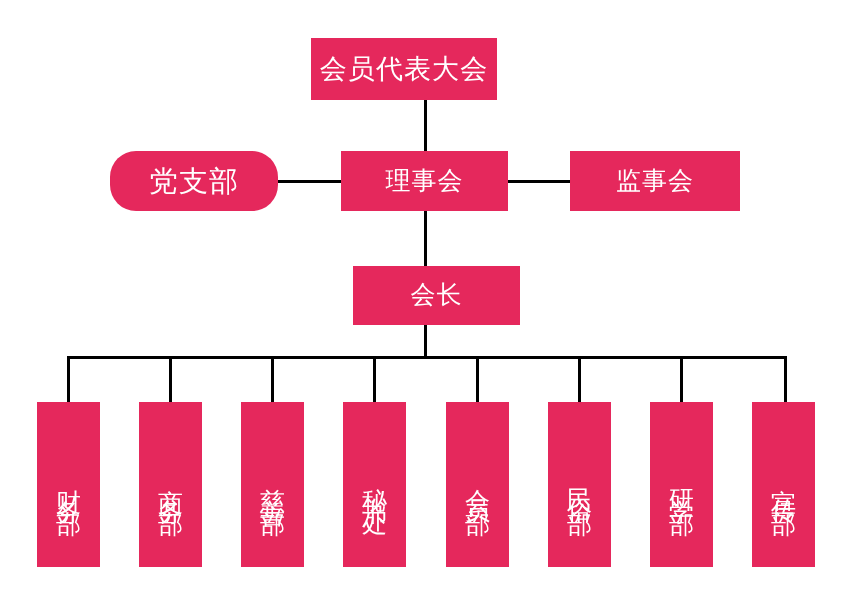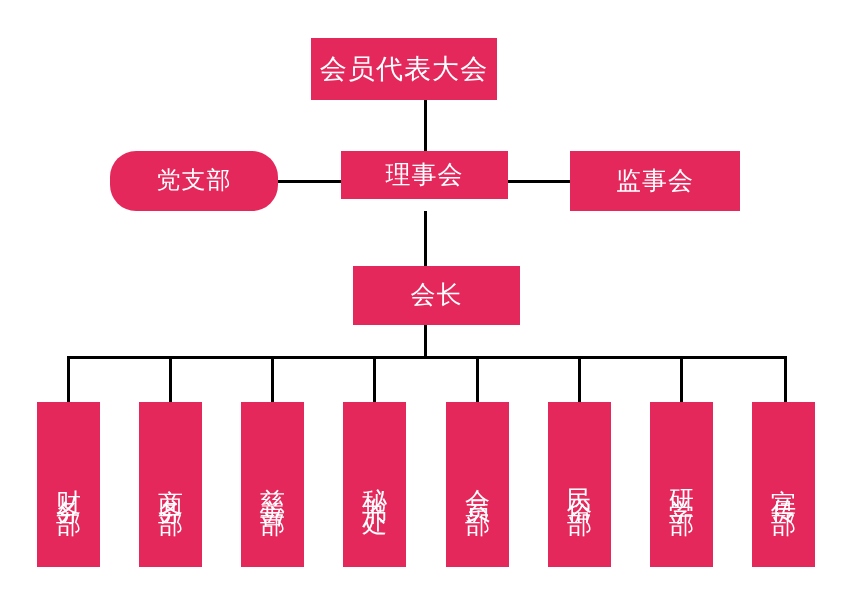--- a/index.html
+++ b/index.html
@@ -42,28 +42,28 @@
     width: 186px;
     height: 62px;
     font-size: 27px;
   }
   
   .n-party {
     left: 110px;
     top: 151px;
     width: 168px;
     height: 60px;
-    font-size: 24px;
+    font-size: 29px;
     border-radius: 26px;
   }
   .n-council {
     left: 341px;
     top: 151px;
     width: 167px;
-    height: 48px;
+    height: 60px;
     font-size: 25px;
   }
   .n-supervisory {
     left: 570px;
     top: 151px;
     width: 170px;
     height: 60px;
     font-size: 25px;
   }
   

